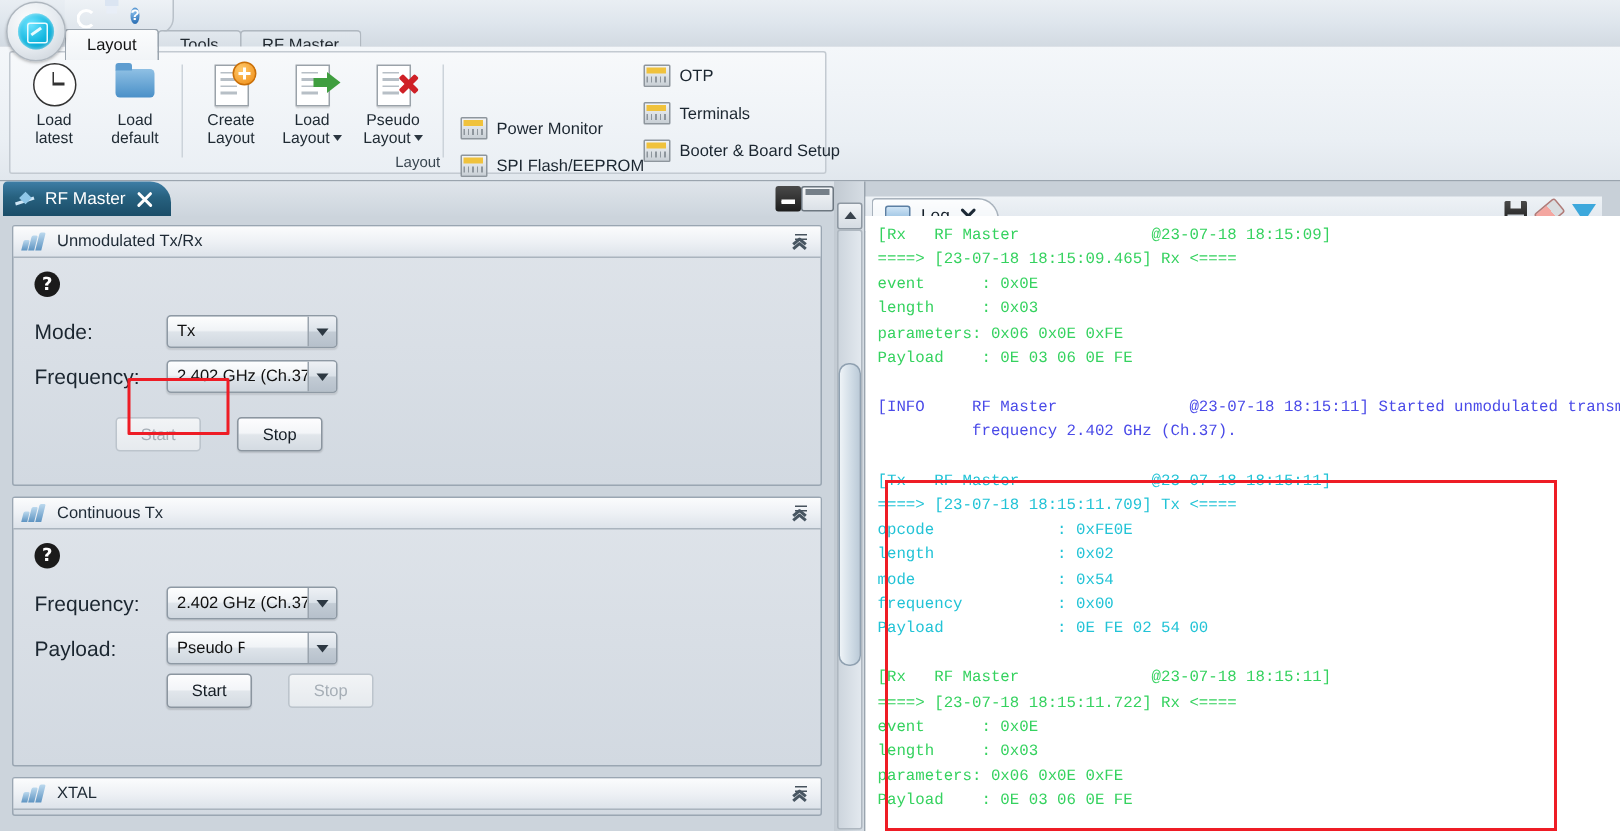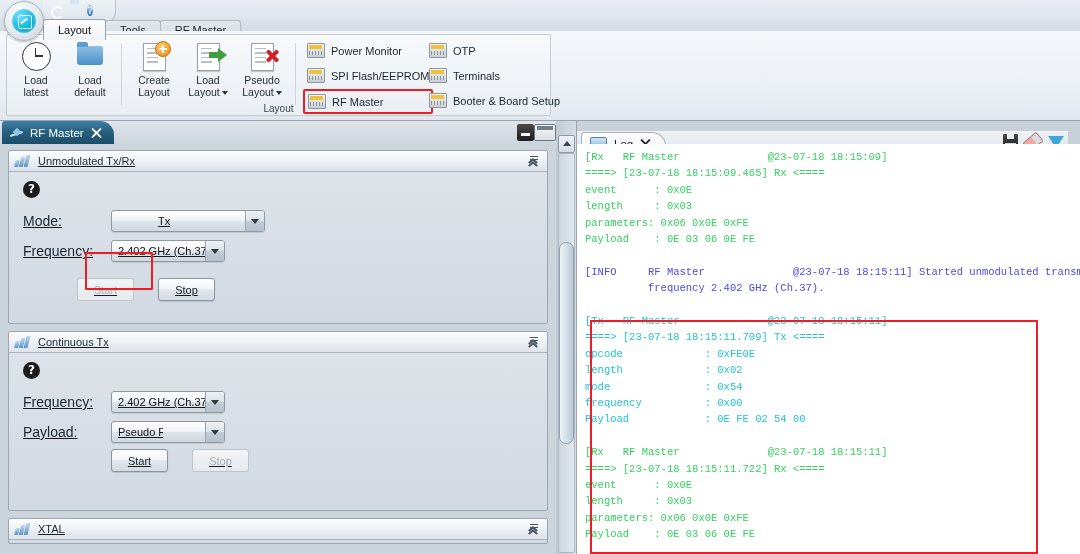--- a/index.html
+++ b/index.html
@@ -135,21 +135,21 @@
   .badge-x{right:-7px;top:4px;width:16px;height:16px;border-radius:0;}
   .badge-x:before,.badge-x:after{
     content:"";position:absolute;left:1px;top:6px;width:15px;height:4px;background:#cf2026;border-radius:1px;
   }
   .badge-x:before{transform:rotate(45deg);}
   .badge-x:after{transform:rotate(-45deg);}
   .caret-dn{display:inline-block;margin-left:2px;border-left:3px solid transparent;border-right:3px solid transparent;border-top:4px solid #2b3640;vertical-align:middle;}
 
   .list-btns{position:absolute;left:294px;top:4px;width:246px;}
   .lcol{position:absolute;top:0;}
-  .lcol.c1{left:2px;}
+  .lcol.c1{left:2px;margin-top:35px;}
   .lcol.c2{left:124px;}
   .lbtn{
     display:flex;align-items:center;height:21px;margin-bottom:2px;padding:0 3px;cursor:default;
     border:1px solid transparent;border-radius:2px;
   }
   .lbtn .mico{
     width:16px;height:13px;margin-right:6px;flex:0 0 auto;border:1px solid #8e969d;border-radius:1px;
     background:linear-gradient(180deg,#f2f4f6,#c9d0d6);position:relative;
   }
   .lbtn .mico:before{content:"";position:absolute;left:1px;top:1px;width:13px;height:4px;background:#f0c23c;}
@@ -211,21 +211,21 @@
     position:absolute;right:13px;top:8px;border-left:3px solid transparent;border-right:3px solid transparent;border-top:4px solid #555;
   }
   .dock-restore{
     position:absolute;right:0px;top:3px;width:20px;height:15px;border:1px solid #6d7780;border-radius:2px;
     background:linear-gradient(180deg,#f4f6f8,#dbe1e7);
   }
   .dock-restore:before{content:"";position:absolute;left:2px;top:1px;right:2px;height:4px;background:#757f88;}
 
   .panel-area{
     position:absolute;left:0;top:23px;width:556px;height:410px;
-    background:#ccd4dc;padding:6px 8px;box-sizing:border-box;overflow:hidden;text-decoration:underline;
+    background:#ccd4dc;padding:6px 8px;box-sizing:border-box;overflow:hidden;
   }
   .section{
     background:linear-gradient(180deg,#dfe4ea,#d2d9e1);
     border:1px solid #9aa6b2;border-radius:2px;margin-bottom:7px;
   }
   .sec-head{
     height:20px;display:flex;align-items:center;padding:0 6px;
     background:linear-gradient(180deg,#fbfcfd 0%,#eef1f5 50%,#dde3ea 100%);
     border-bottom:1px solid #aab4be;
   }
@@ -527,21 +527,21 @@
                 <b></b>
                 <b></b>
               </span>
             </span>
         </div>
         <div class="sec-body">
           <div class="q-ico">?</div>
 
           <div class="field-row">
             <span class="field-lbl">Mode:</span>
-            <span class="combo" style="width:112px;padding-left:40px;">
+            <span class="combo" style="width:112px;">
               <span class="val">Tx</span>
               <span class="arrow">
                   <b></b>
                 </span>
             </span>
           </div>
 
           <div class="field-row">
             <span class="field-lbl">Frequency:</span>
             <span class="combo" style="width:112px;">

